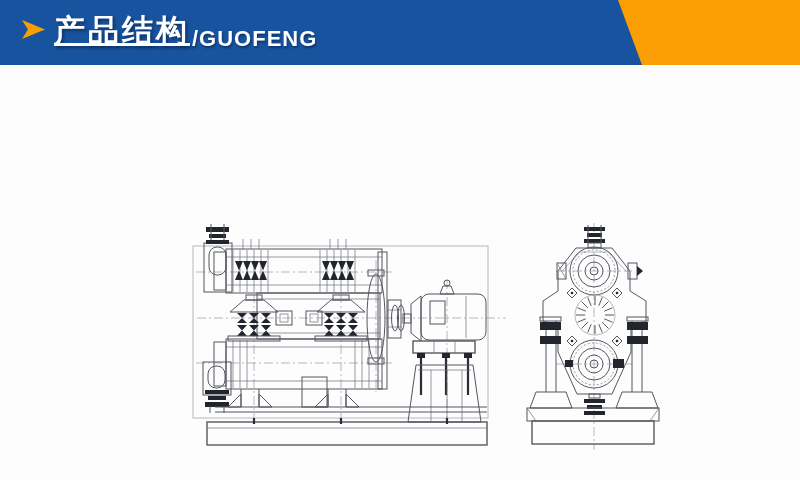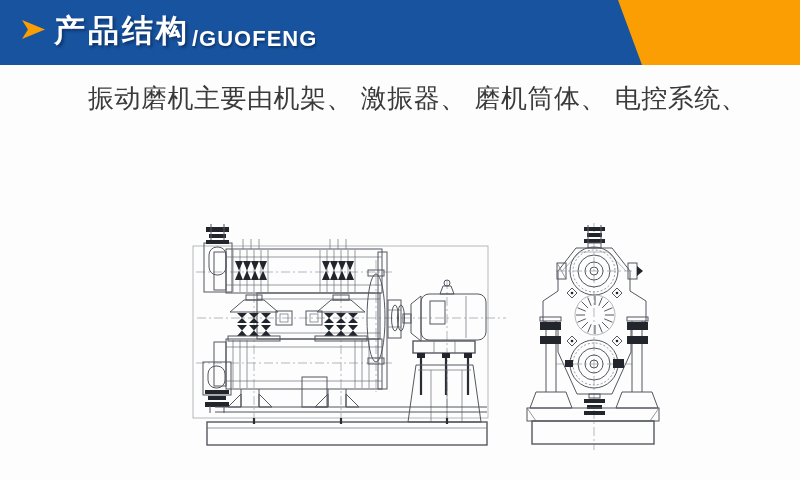--- a/index.html
+++ b/index.html
@@ -20,20 +20,21 @@
   }
   .arrow{
     position:absolute;left:22px;top:20px;width:23px;height:19px;
     background:var(--accent-orange,#f7a41d);
     clip-path:polygon(0 0,100% 50%,0 100%,26% 50%);
   }
   .title{
     position:absolute;left:54px;top:10px;margin:0;
     font-size:31px;font-weight:bold;color:#ffffff;letter-spacing:3px;
     text-shadow:2px 2px 3px rgba(8,25,60,.55);
+    text-decoration:underline;
   }
   .subtitle{
     position:absolute;left:192px;top:26px;
     font-size:22px;font-weight:bold;color:#ffffff;letter-spacing:1px;
     text-shadow:1px 2px 2px rgba(8,25,60,.5);
   }
   
   .para{
     position:absolute;left:28px;right:40px;top:79px;margin:0;
     font-size:26px;line-height:39px;letter-spacing:.5px;
@@ -59,21 +60,20 @@
 
   <header class="topbar">
     <div class="accent"></div>
     <span class="arrow"></span>
     <h1 class="title">产品结构</h1>
     <span class="subtitle">/GUOFENG</span>
   </header>
 
   <main>
     <p class="para">
-      <span class="l1">振动磨机主要由机架、 激振器、 磨机筒体、 电控系统、</span>
     </p>
 
     <svg class="drawing" viewBox="0 0 800 480">
 
       <g>
 
         <rect class="lt" x="193" y="246" width="295" height="172"></rect>
 
         <line class="cl" x1="197" y1="318" x2="506" y2="318"></line>
         <line class="cl" x1="196" y1="272" x2="392" y2="272"></line>

